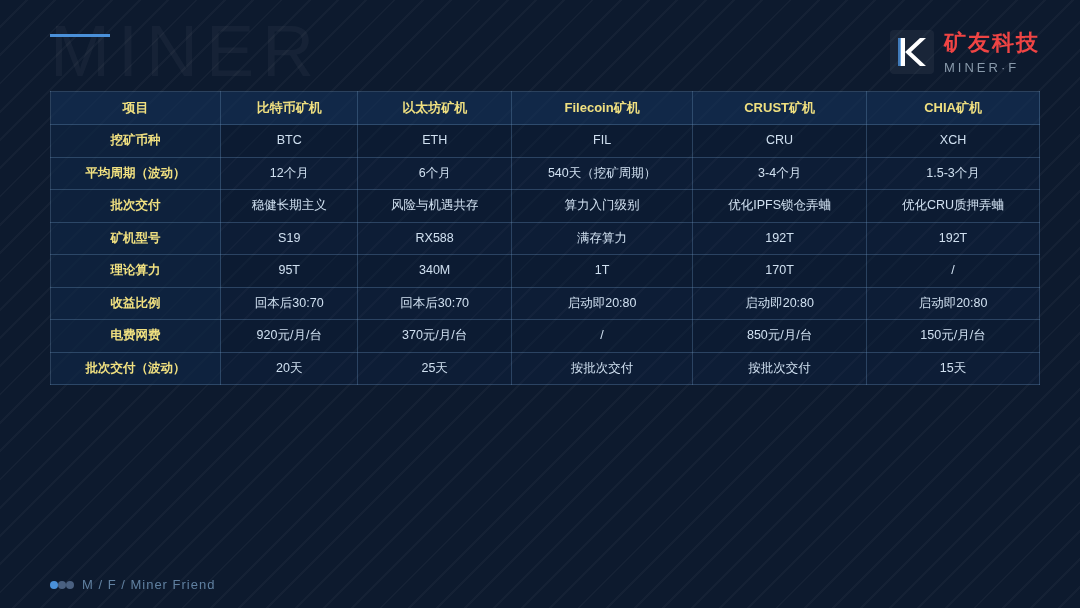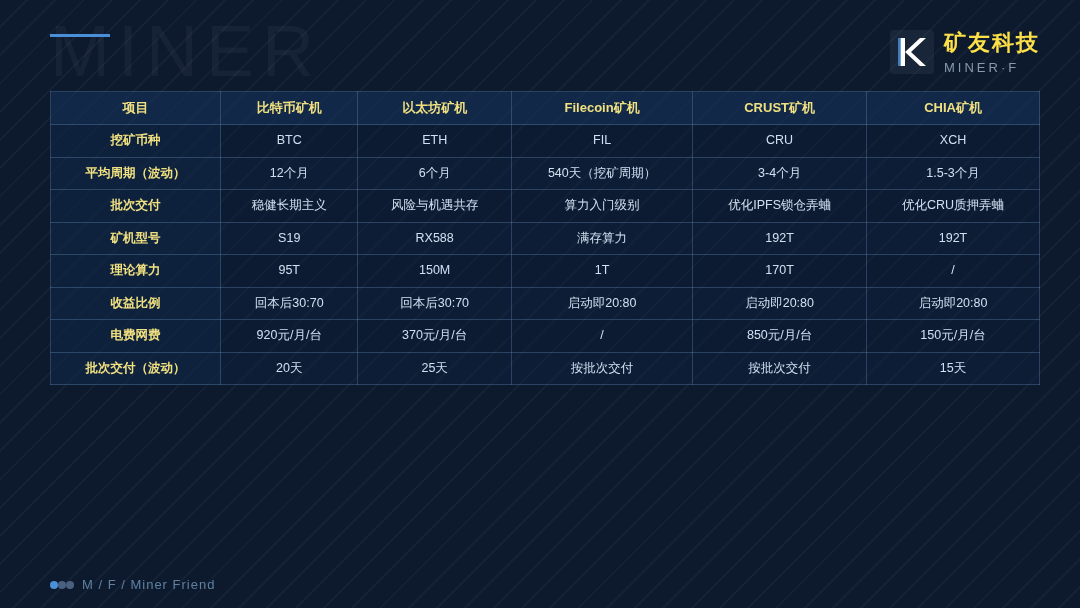--- a/index.html
+++ b/index.html
@@ -87,21 +87,21 @@
 
     .logo-text-block {
       display: flex;
       flex-direction: column;
       align-items: flex-start;
     }
 
     .logo-main {
       font-size: 22px;
       font-weight: bold;
-      color: #fde047;
+      color: #ef4444;
       letter-spacing: 2px;
     }
 
     .logo-sub {
       font-size: 13px;
       color: #8899aa;
       letter-spacing: 3px;
       margin-top: 2px;
     }
 
@@ -243,21 +243,21 @@
             <td>矿机型号</td>
             <td>S19</td>
             <td>RX588</td>
             <td>满存算力</td>
             <td>192T</td>
             <td>192T</td>
           </tr>
           <tr>
             <td>理论算力</td>
             <td>95T</td>
-            <td>150M</td>
+            <td>340M</td>
             <td>1T</td>
             <td>170T</td>
             <td>/</td>
           </tr>
           <tr>
             <td>收益比例</td>
             <td>回本后30:70</td>
             <td>回本后30:70</td>
             <td>启动即20:80</td>
             <td>启动即20:80</td>

